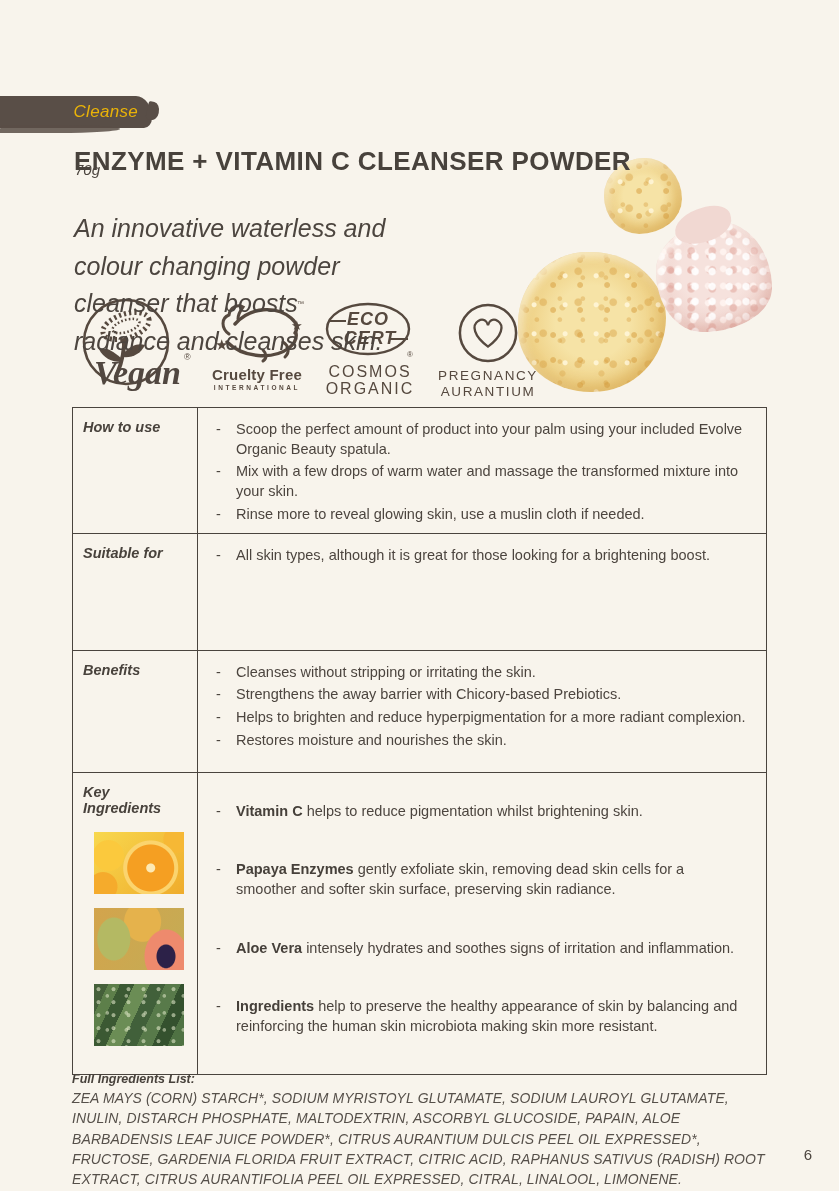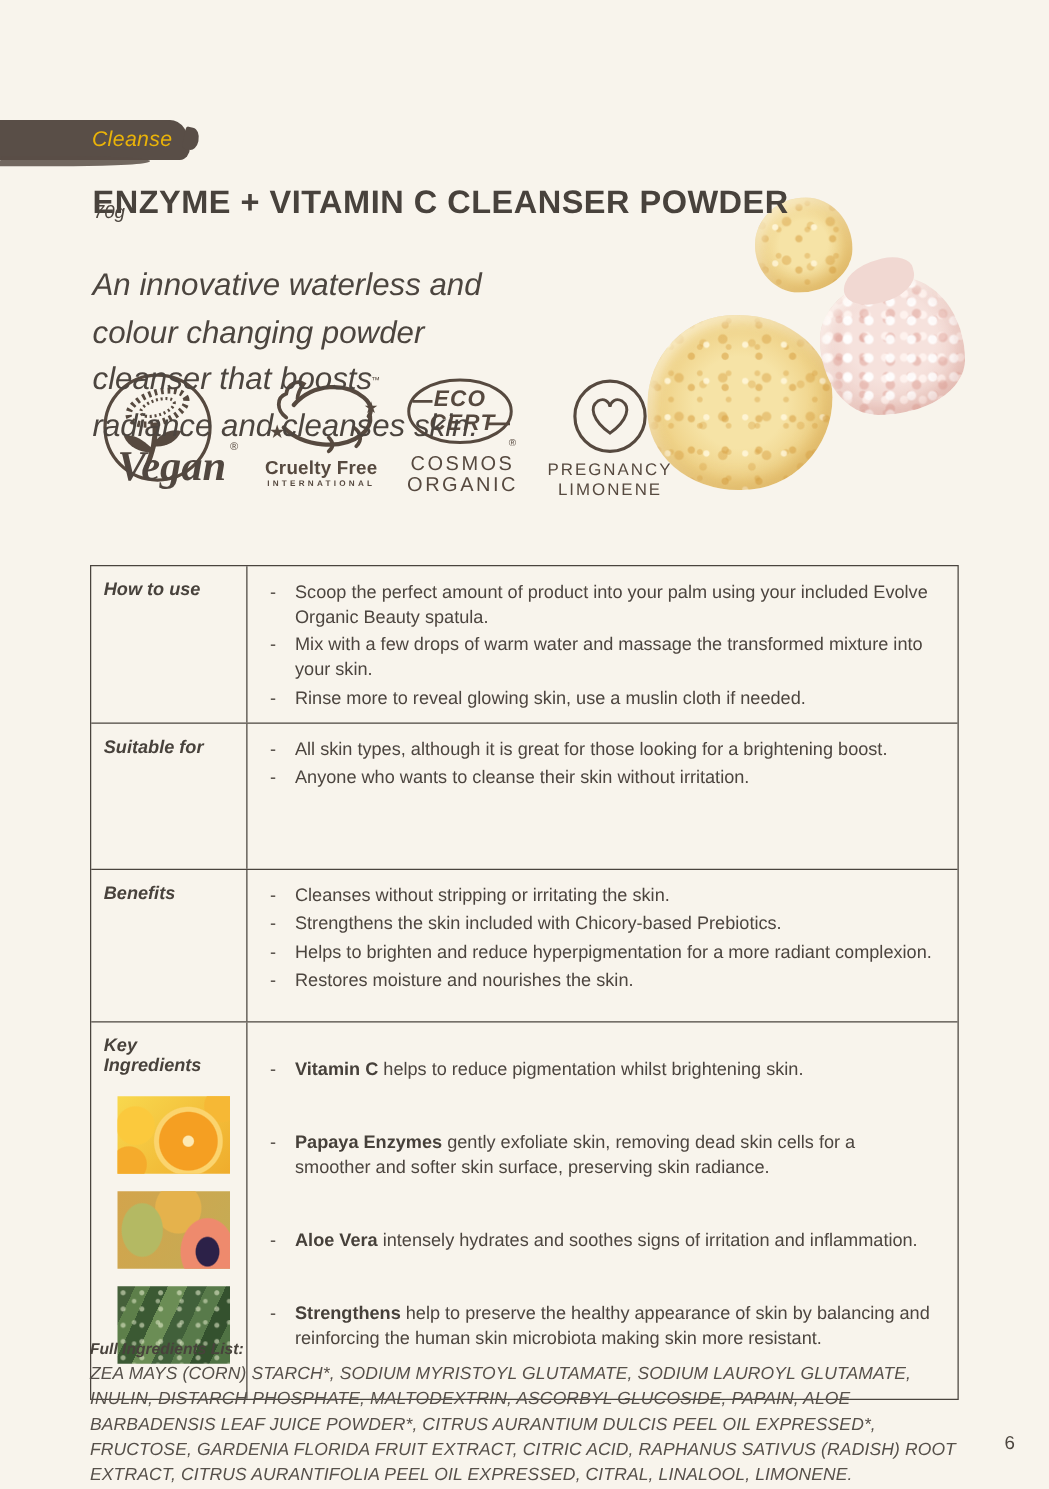--- a/index.html
+++ b/index.html
@@ -82,21 +82,21 @@
   .cert-eco{left:250px;top:6px;width:100px;}
   .cert-eco .c-sub1,.cert-eco .c-sub2{font-size:16px;letter-spacing:2px;line-height:1.05;}
   .cert-eco .c-sub1{margin-top:4px;}
   .cert-preg{left:362px;top:6px;width:112px;}
   .cert-preg .c-sub1,.cert-preg .c-sub2{font-size:13.5px;letter-spacing:1.6px;line-height:1.15;}
   .cert-preg .c-sub1{margin-top:4px;}
 
   
   .info-table{
     position:absolute;left:72px;top:407px;width:695px;z-index:3;
-    border:1.2px solid #4a443e;box-sizing:border-box;background:transparent;margin-top:45px;
+    border:1.2px solid #4a443e;box-sizing:border-box;background:transparent;
   }
   .t-row{display:grid;grid-template-columns:125px 1fr;box-sizing:border-box;}
   .t-row + .t-row{border-top:1.2px solid #4a443e;}
   .label-cell{
     border-right:1.2px solid #4a443e;box-sizing:border-box;
     padding:11px 6px 0 10px;font-style:italic;font-weight:bold;font-size:14.5px;color:#48423c;
   }
   .content-cell{padding:9px 18px 8px 15px;box-sizing:border-box;}
   .row-howto{min-height:117px;}
   .row-suitable{min-height:117px;}
@@ -200,21 +200,21 @@
       <div class="c-sub1">COSMOS</div>
       <div class="c-sub2">ORGANIC</div>
     </div>
 
     <div class="cert cert-preg">
       <svg width="62" height="62" viewBox="0 0 64 64">
         <circle cx="32" cy="32" r="29" fill="none" stroke="#56493f" stroke-width="2.6"></circle>
         <path d="M32 46 C 17 35 15 24 22 19.5 C 27 16.5 31 19.5 32 24 C 33 19.5 37 16.5 42 19.5 C 49 24 47 35 32 46 Z" fill="none" stroke="#56493f" stroke-width="2.4"></path>
       </svg>
       <div class="c-sub1">PREGNANCY</div>
-      <div class="c-sub2">LIMONENE</div>
+      <div class="c-sub2">AURANTIUM</div>
     </div>
   </div>
 
   <div class="info-table">
 
     <div class="t-row row-howto">
       <div class="label-cell">How to use</div>
       <div class="content-cell">
         <ul class="bullets">
             <li>Scoop the perfect amount of product into your palm using your included Evolve Organic Beauty spatula.</li>
@@ -222,52 +222,51 @@
             <li>Rinse more to reveal glowing skin, use a muslin cloth if needed.</li>
           </ul>
       </div>
     </div>
 
     <div class="t-row row-suitable">
       <div class="label-cell">Suitable for</div>
       <div class="content-cell">
         <ul class="bullets">
             <li>All skin types, although it is great for those looking for a brightening boost.</li>
-            <li>Anyone who wants to cleanse their skin without irritation.</li>
           </ul>
       </div>
     </div>
 
     <div class="t-row row-benefits">
       <div class="label-cell">Benefits</div>
       <div class="content-cell">
         <ul class="bullets">
             <li>Cleanses without stripping or irritating the skin.</li>
-            <li>Strengthens the skin included with Chicory-based Prebiotics.</li>
+            <li>Strengthens the away barrier with Chicory-based Prebiotics.</li>
             <li>Helps to brighten and reduce hyperpigmentation for a more radiant complexion.</li>
             <li>Restores moisture and nourishes the skin.</li>
           </ul>
       </div>
     </div>
 
     <div class="t-row row-keying">
       <div class="label-cell">
         <span>Key Ingredients</span>
         <div class="ki-images">
           <div class="ki-img img-oranges"></div>
           <div class="ki-img img-papaya"></div>
           <div class="ki-img img-aloe"></div>
         </div>
       </div>
       <div class="content-cell">
         <ul class="bullets">
             <li><strong>Vitamin C </strong>helps to reduce pigmentation whilst brightening skin.</li>
             <li><strong>Papaya Enzymes </strong>gently exfoliate skin, removing dead skin cells for a smoother and softer skin surface, preserving skin radiance.</li>
             <li><strong>Aloe Vera </strong>intensely hydrates and soothes signs of irritation and inflammation.</li>
-            <li><strong>Strengthens </strong>help to preserve the healthy appearance of skin by balancing and reinforcing the human skin microbiota making skin more resistant.</li>
+            <li><strong>Ingredients </strong>help to preserve the healthy appearance of skin by balancing and reinforcing the human skin microbiota making skin more resistant.</li>
           </ul>
       </div>
     </div>
 
   </div>
 
   <div class="full-ingredients">
     <div class="fi-label">Full Ingredients List:</div>
     <div class="fi-text">ZEA MAYS (CORN) STARCH*, SODIUM MYRISTOYL GLUTAMATE, SODIUM LAUROYL GLUTAMATE,  INULIN, DISTARCH PHOSPHATE, MALTODEXTRIN, ASCORBYL GLUCOSIDE, PAPAIN, ALOE BARBADENSIS LEAF JUICE POWDER*, CITRUS AURANTIUM DULCIS PEEL OIL EXPRESSED*, FRUCTOSE, GARDENIA FLORIDA FRUIT EXTRACT, CITRIC ACID, RAPHANUS SATIVUS (RADISH) ROOT EXTRACT, CITRUS AURANTIFOLIA PEEL OIL EXPRESSED, CITRAL, LINALOOL, LIMONENE. *INGREDIENTS FROM ORGANIC FARMING **MADE USING ORGANIC INGREDIENTS</div>
   </div>

